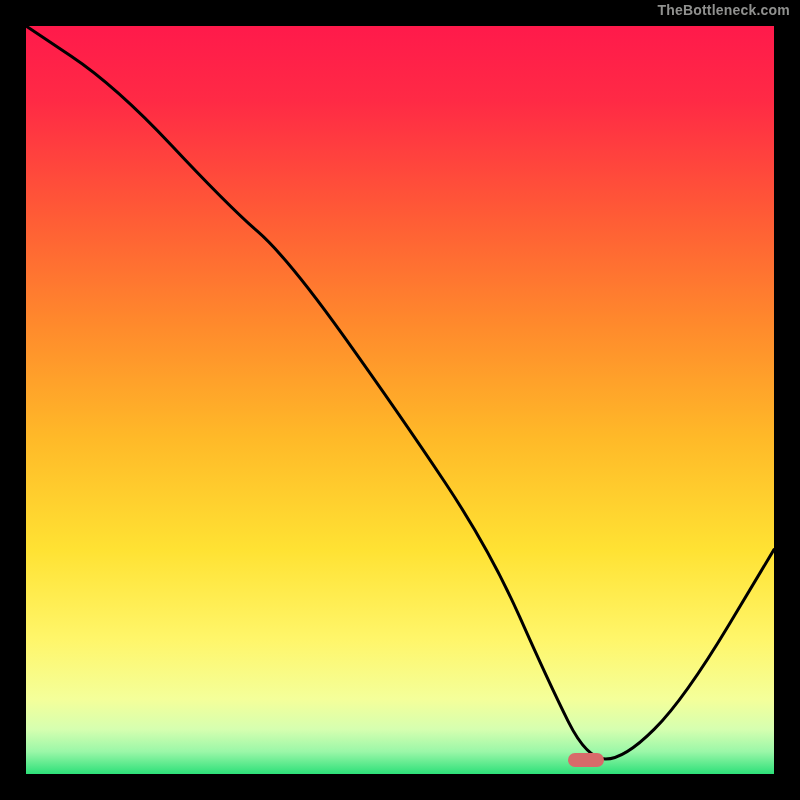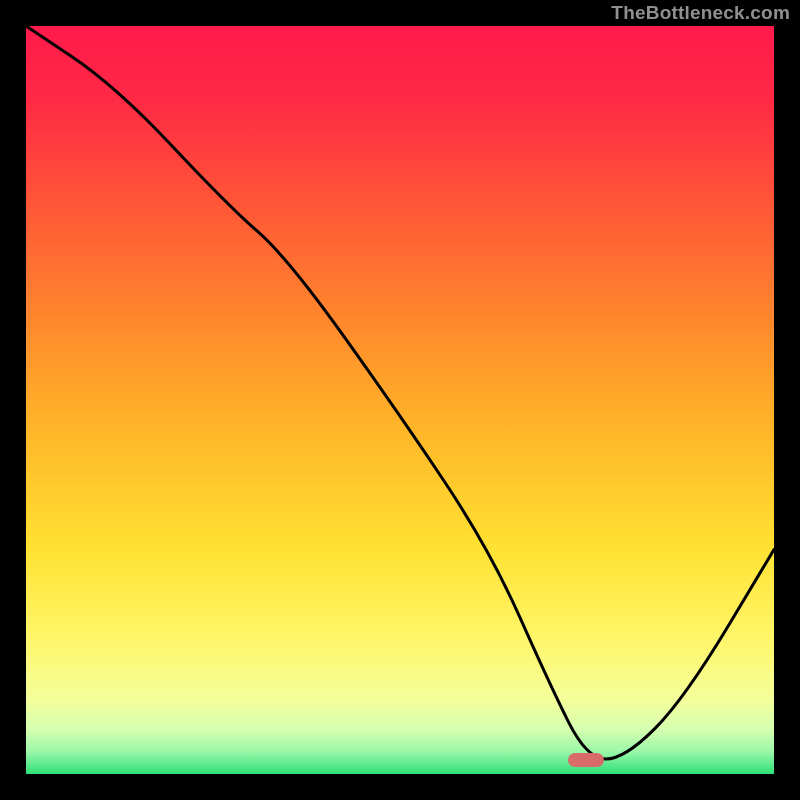--- a/index.html
+++ b/index.html
@@ -44,21 +44,21 @@
     position: absolute;
     width: 36px;
     height: 14px;
     border-radius: 7px;
   }
   .watermark {
     position: absolute;
     top: 2px;
     right: 10px;
     font-family: Arial, Helvetica, sans-serif;
-    font-size: 19px;
+    font-size: 14px;
     font-weight: 600;
     color: #90918f;
     letter-spacing: 0.2px;
   }
 </style>
 </head>
 <body>
 
 <div class="frame">
   <div class="watermark">TheBottleneck.com</div>

